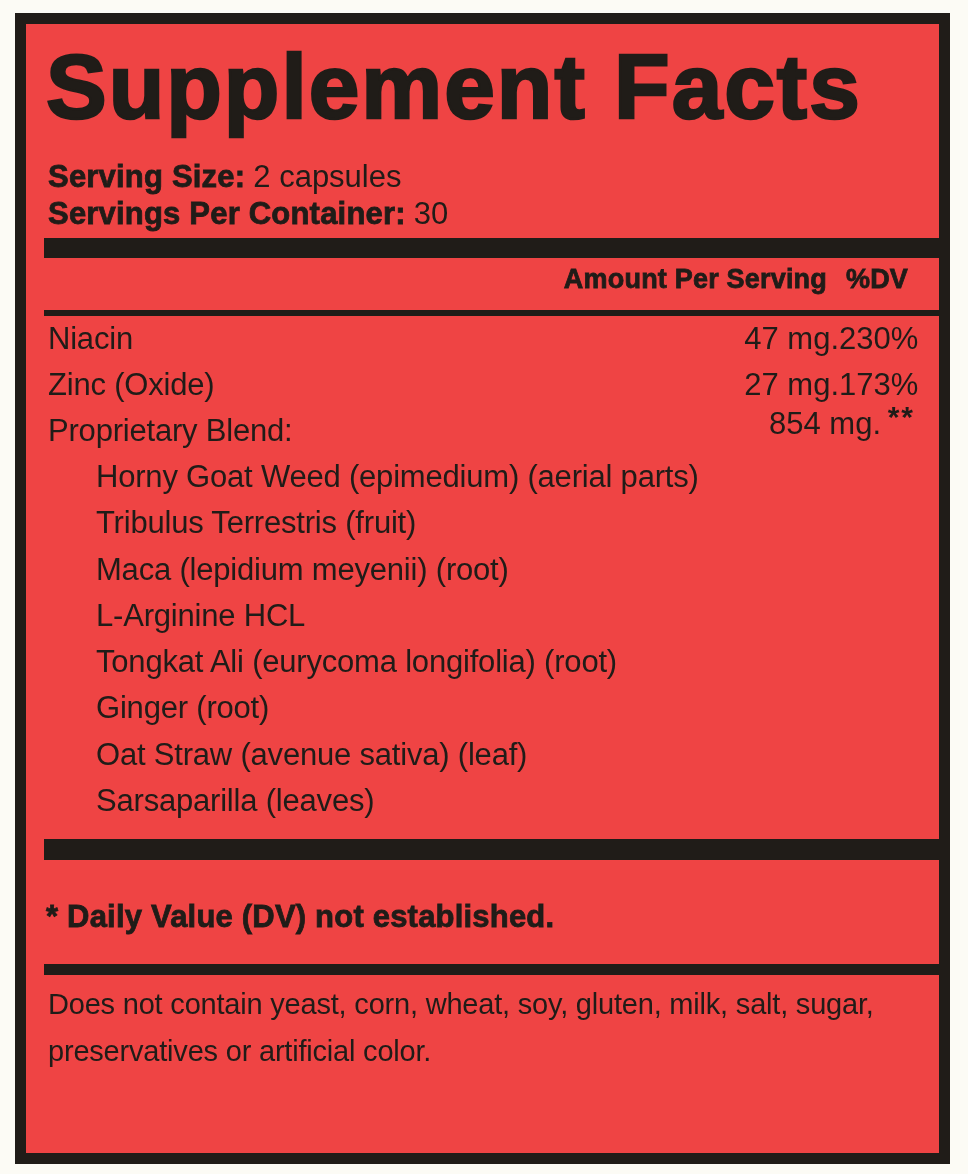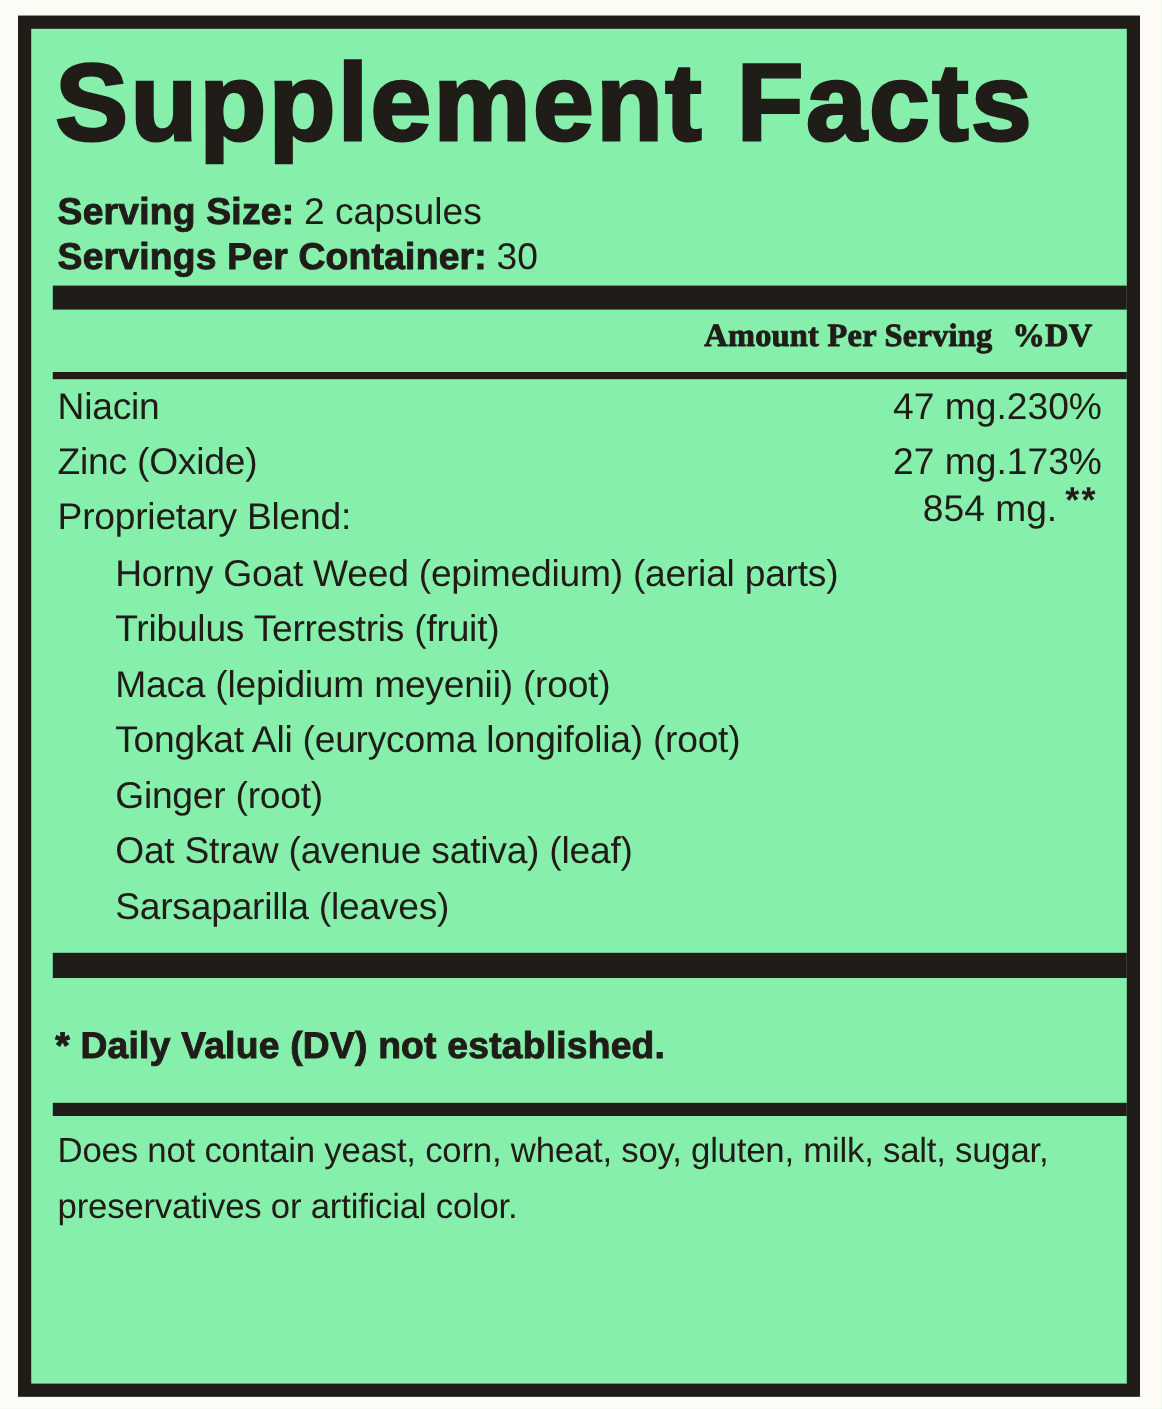--- a/index.html
+++ b/index.html
@@ -7,42 +7,42 @@
     width: 968px; height: 1174px;
     background: #fcfbf5;
     font-family: "Liberation Sans", sans-serif;
     color: #201c18;
     overflow: hidden;
   }
   .label-frame {
     position: absolute;
     top: 13px; left: 15px; right: 18px; bottom: 10px;
     border: 11px solid #201c18;
-    background: #86efac;
+    background: #ef4444;
   }
   .title {
     margin: 17px 0 0 20px;
     font-size: 91px;
     font-weight: bold;
     line-height: 91px;
     letter-spacing: 2px;
     -webkit-text-stroke: 2.5px #201c18;
     white-space: nowrap;
   }
   .serving-block { margin: 26px 0 0 22px; font-size: 31px; line-height: 37px; }
   .b { font-weight: bold; -webkit-text-stroke: 0.8px #201c18; letter-spacing: 0.2px; }
   .serving-line .val { font-weight: normal; -webkit-text-stroke: 0; margin-left: 8px; }
   .bar { margin-left: 18px; background: #201c18; }
   .bar-thick  { height: 20px; margin-top: 6px; }
   .bar-thick2 { height: 21px; margin-top: 15px; }
   .bar-med    { height: 6px;  margin-top: 10px; }
   .bar-thin   { height: 11px; margin-top: 24px; }
   .head-row {
     display: flex; align-items: baseline;
-    padding-left: 22px; line-height: 42px; font-size: 27px; font-family: Liberation Serif, serif;
+    padding-left: 22px; line-height: 42px; font-size: 27px;
   }
   .head-row .spacer { flex: 1; }
   .h-dv { width: 112px; padding-right: 12px; text-align: center; }
   .nutrient-row {
     display: flex; align-items: baseline;
     padding-left: 22px; font-size: 31px; line-height: 46px;
   }
   .nutrient-row .name { flex: 1; letter-spacing: -0.2px; }
   .nutrient-row .amount { width: 170px; text-align: right; }
   .nutrient-row .dv { width: 100px; padding-right: 24px; text-align: right; }
@@ -96,20 +96,21 @@
   <div class="nutrient-row">
     <span class="name">Proprietary Blend:</span>
     <span class="amount shift">854 mg.</span>
     <span class="dv"><span class="dv-sup">**</span></span>
   </div>
 
   <div class="blend-list">
     <div class="blend-item">Horny Goat Weed (epimedium) (aerial parts)</div>
     <div class="blend-item">Tribulus Terrestris (fruit)</div>
     <div class="blend-item">Maca (lepidium meyenii) (root)</div>
+    <div class="blend-item">L-Arginine HCL</div>
     <div class="blend-item">Tongkat Ali (eurycoma longifolia) (root)</div>
     <div class="blend-item">Ginger (root)</div>
     <div class="blend-item">Oat Straw (avenue sativa) (leaf)</div>
     <div class="blend-item">Sarsaparilla (leaves)</div>
   </div>
 
   <div class="bar bar-thick2"></div>
 
   <div class="footnote b">* Daily Value (DV) not established.</div>
 

